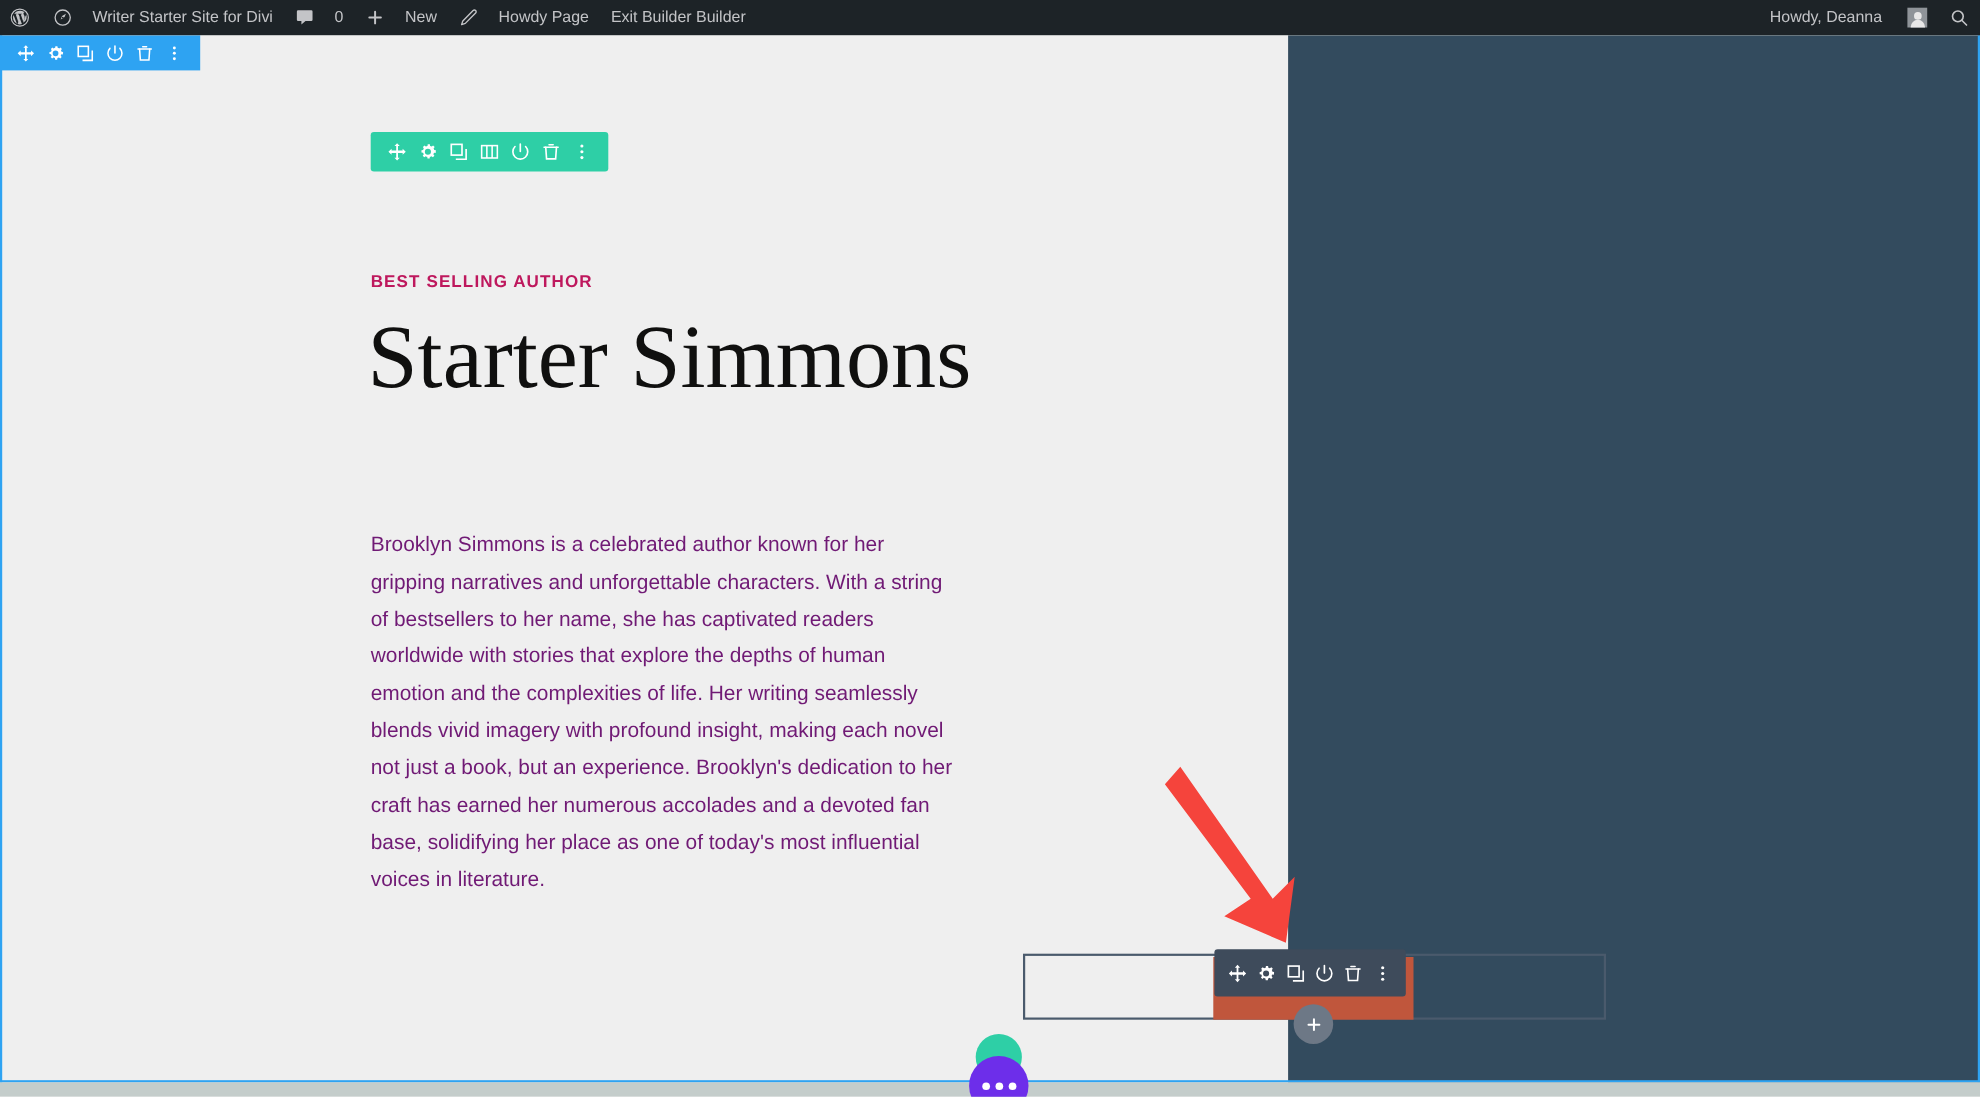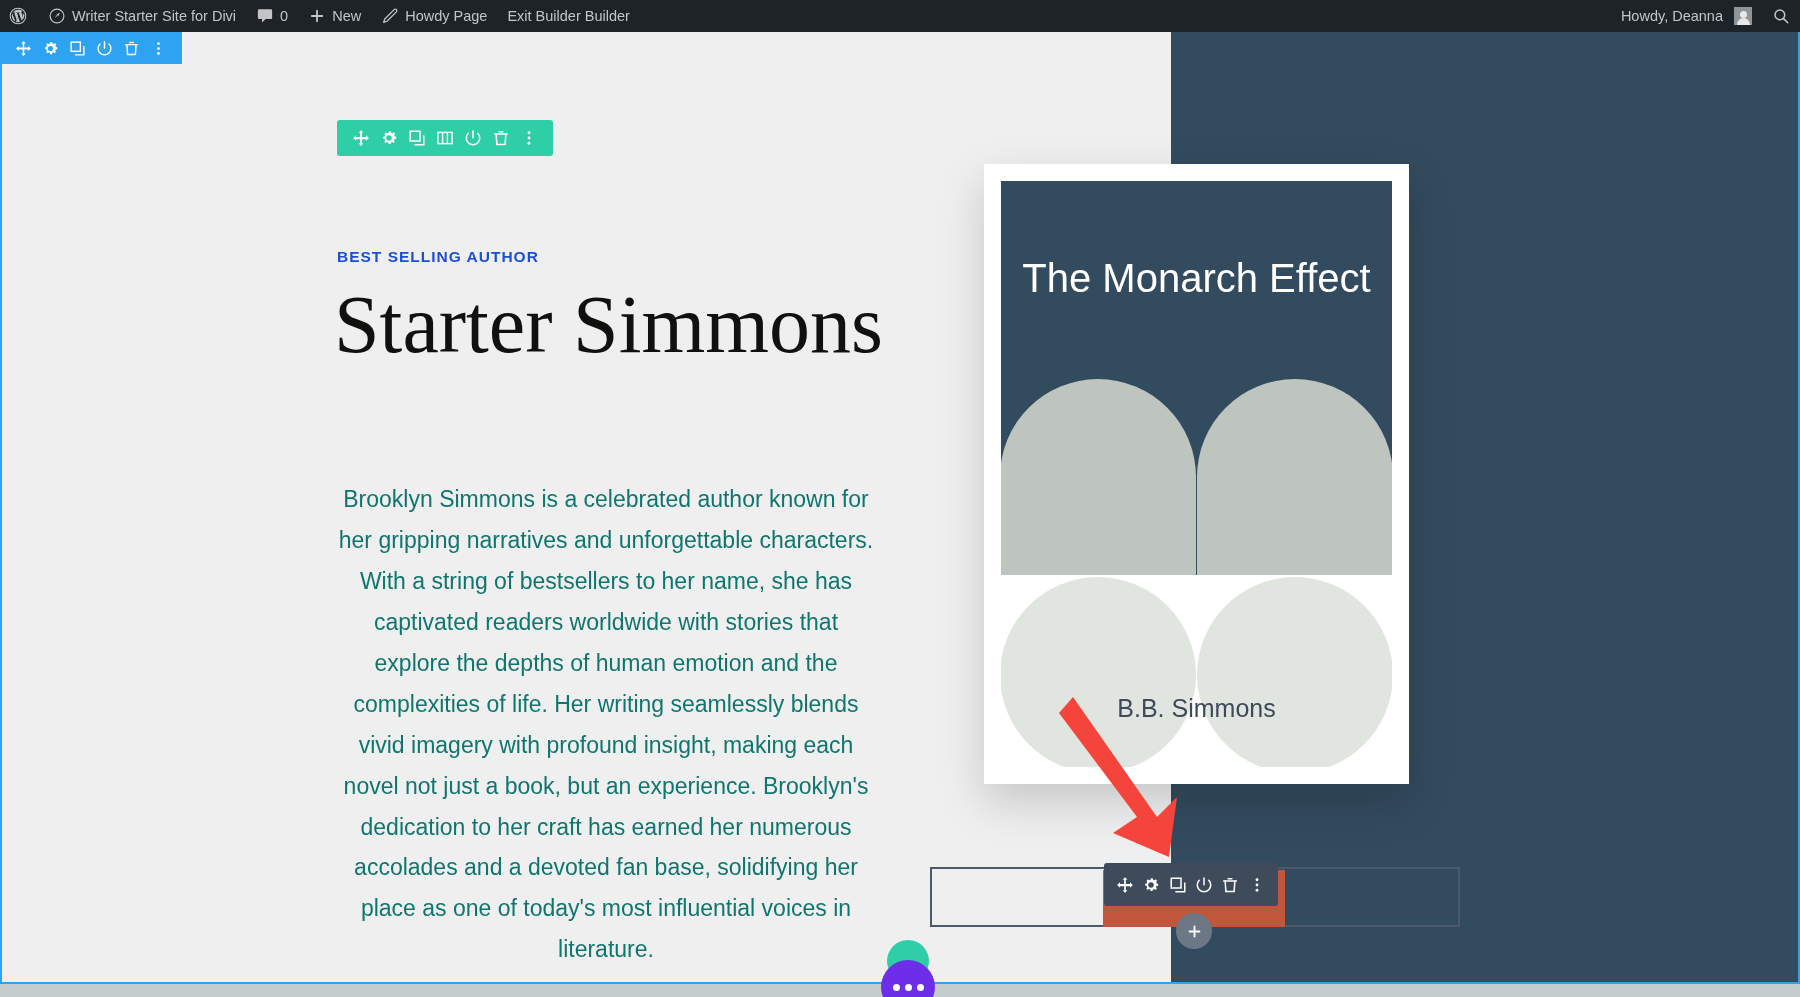--- a/index.html
+++ b/index.html
@@ -14,21 +14,21 @@
   #admin-bar {
     position: absolute; top: 0; left: 0;
     width: 1800px; height: 32px;
     background: #1d2327;
     display: flex; align-items: center;
     color: #c3c4c7;
     font-size: 14.5px;
     z-index: 60;
   }
   .ab-item {
-    display: flex; align-items: center; gap: 6px;
+    display: flex; align-items: center; gap: 18px;
     height: 32px; padding: 0 10px;
     white-space: nowrap;
     color: #c3c4c7;
   }
   .ab-item:first-child { padding-left: 8px; }
   .wp-logo-ic { width: 20px; height: 20px; display:block; }
   .site-ic { width: 18px; height: 18px; display:block; }
   .ab-spacer { flex: 1 1 auto; }
   .avatar-box {
     width: 18px; height: 18px; background: #8f9499;
@@ -94,37 +94,36 @@
     border-radius: 3px;
     display: flex; align-items: center; justify-content: space-around;
     padding: 0 8px;
     z-index: 45;
   }
   .tb-ic { width: 17px; height: 17px; display: block; cursor: pointer; }
   #row-toolbar .tb-ic { width: 18px; height: 18px; }
   #module-toolbar .tb-ic { width: 18px; height: 18px; }
   #eyebrow {
     position: absolute; top: 216px; left: 337px;
-    color: #1d4ed8;
+    color: #be185d;
     font-size: 15.5px; font-weight: 700;
     letter-spacing: 1.0px;
   }
   #headline {
     position: absolute; top: 252px; left: 334px;
     font-family: "Liberation Serif", "DejaVu Serif", serif;
     font-size: 82px; line-height: 0.99;
     color: #10100f; font-weight: 400;
     width: 560px;
   }
   #bio {
     position: absolute; top: 447px; left: 337px;
     width: 538px;
-    font-size: 23px; line-height: 1.78;
-    color: #0f766e;
-    text-align: center;
+    font-size: 19px; line-height: 1.78;
+    color: #701a75;
   }
 
   
   #book-wrap {
     position: absolute; top: 132px; left: 984px;
     width: 425px; height: 620px;
     background: #ffffff;
     box-shadow: 0 18px 42px rgba(0,0,0,0.17);
     padding: 17px;
     z-index: 10;
@@ -267,34 +266,20 @@
 
 <div id="canvas">
 
   <div id="navy-panel"></div>
   <div id="section-outline"></div>
 
   <div id="eyebrow">BEST SELLING AUTHOR</div>
   <div id="headline">Starter Simmons</div>
   <div id="bio">Brooklyn Simmons is a celebrated author known for her gripping narratives and unforgettable characters. With a string of bestsellers to her name, she has captivated readers worldwide with stories that explore the depths of human emotion and the complexities of life. Her writing seamlessly blends vivid imagery with profound insight, making each novel not just a book, but an experience. Brooklyn's dedication to her craft has earned her numerous accolades and a devoted fan base, solidifying her place as one of today's most influential voices in literature.</div>
 
-  <div id="book-wrap">
-    <div id="book-inner">
-      <div id="cover-top">
-        <div id="cover-title">The Monarch Effect</div>
-      </div>
-      <div class="wing-up" id="wing-up-l"></div>
-      <div class="wing-up" id="wing-up-r"></div>
-      <div class="wing-up-fill" id="wing-up-fill-l"></div>
-      <div class="wing-up-fill" id="wing-up-fill-r"></div>
-      <div class="wing-dn" id="wing-dn-l"></div>
-      <div class="wing-dn" id="wing-dn-r"></div>
-      <div id="cover-author">B.B. Simmons</div>
-    </div>
-  </div>
 
   <div id="module-outline"></div>
   <div id="cta-button">
     <span>AVAILABLE NOW</span>
   </div>
   <div id="add-module-btn">
     <svg width="17" height="17" viewBox="0 0 24 24" fill="none" stroke="#fff" stroke-width="2.6" stroke-linecap="round">
       <path d="M12 5v14M5 12h14"></path>
     </svg>
   </div>

